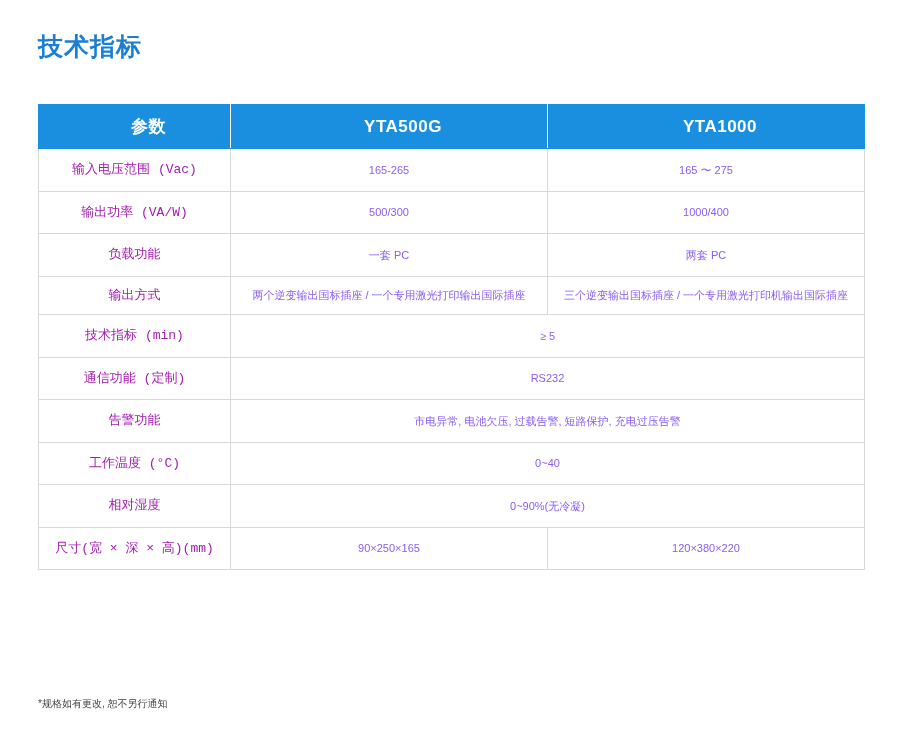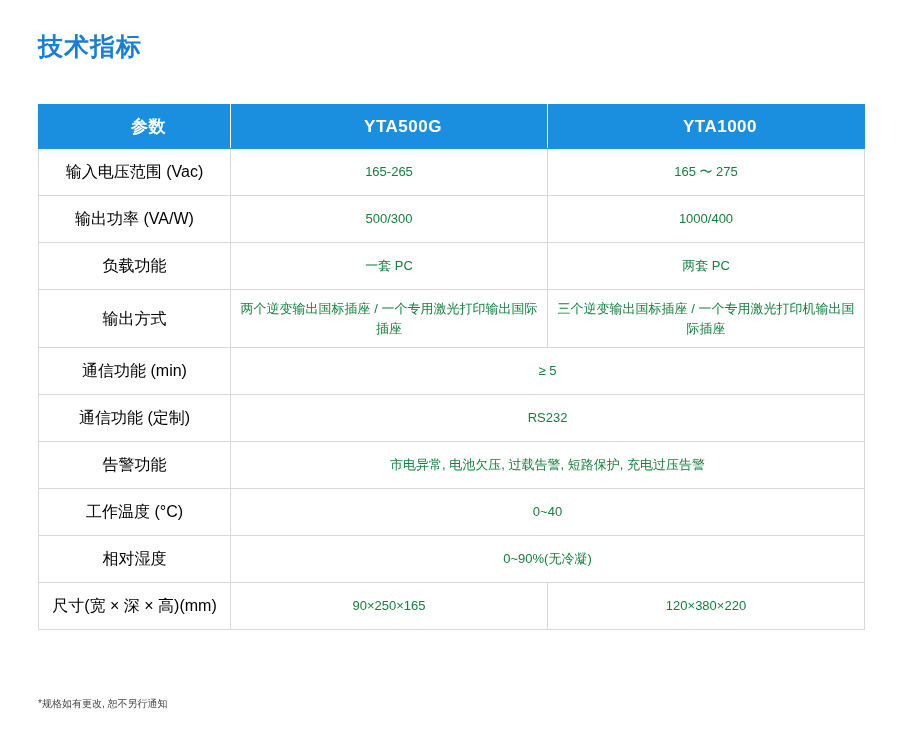--- a/index.html
+++ b/index.html
@@ -50,30 +50,31 @@
     text-align: center;
     border: 1px solid #1a8fe0;
     letter-spacing: 0.5px;
     padding-left: 29px;
   }
   .spec-table th.th-param { border-right: 1px solid #ffffff; }
   .spec-table th.th-a { border-right: 1px solid #ffffff; }
 
   .spec-table td {
     border: 1px solid #d8d8d8;
-    font-size: 13px;
-    color: #15803d;
+    font-size: 11px;
+    color: #8b5cf6;
     text-align: center;
     vertical-align: middle;
     padding: 11px 6px;
     line-height: 1.5;
   }
   .spec-table td.param {
-    font-size: 16px;
-    color: #000000;
+    font-size: 13px;
+    color: #a21caf;
+    font-family: Liberation Mono, monospace;
   }
   .spec-table tr.tall td {
     padding: 9px 8px;
   }
   .footnote {
     position: absolute;
     left: 38px;
     top: 697px;
     font-size: 10px;
     color: #444444;
@@ -114,21 +115,21 @@
           <td class="param">负载功能</td>
           <td>一套 PC</td>
           <td>两套 PC</td>
         </tr>
         <tr class="tall">
           <td class="param">输出方式</td>
           <td>两个逆变输出国标插座 / 一个专用激光打印输出国际插座</td>
           <td>三个逆变输出国标插座 / 一个专用激光打印机输出国际插座</td>
         </tr>
         <tr>
-          <td class="param">通信功能 (min)</td>
+          <td class="param">技术指标 (min)</td>
           <td colspan="2">≥ 5</td>
         </tr>
         <tr>
           <td class="param">通信功能 (定制)</td>
           <td colspan="2">RS232</td>
         </tr>
         <tr>
           <td class="param">告警功能</td>
           <td colspan="2">市电异常, 电池欠压, 过载告警, 短路保护, 充电过压告警</td>
         </tr>

